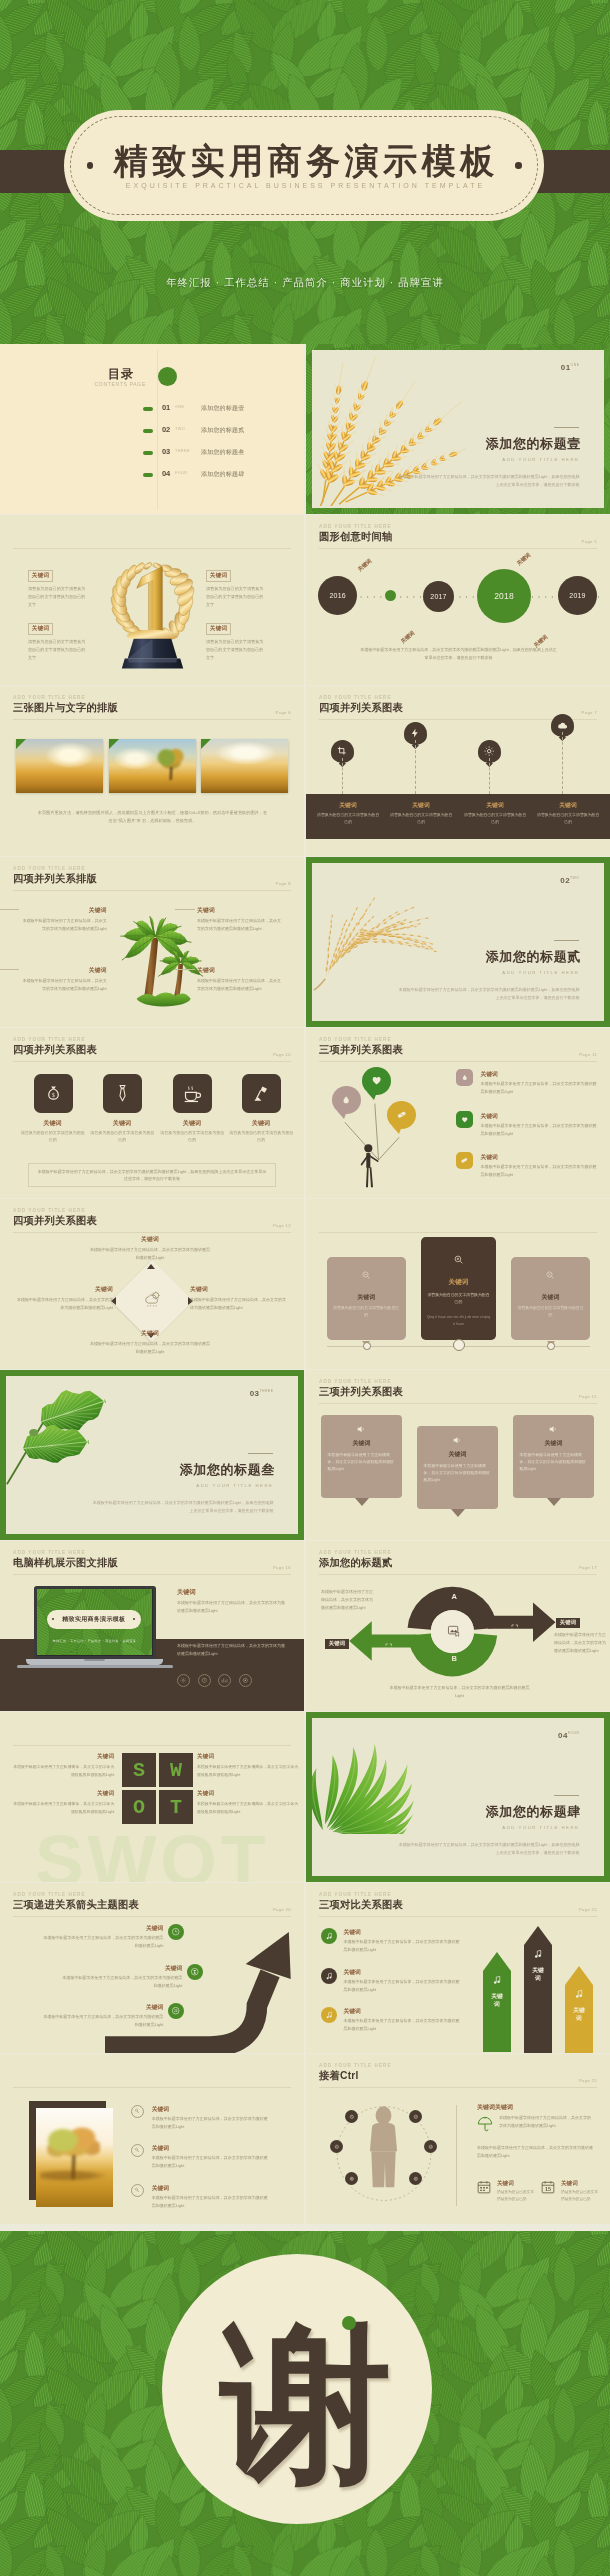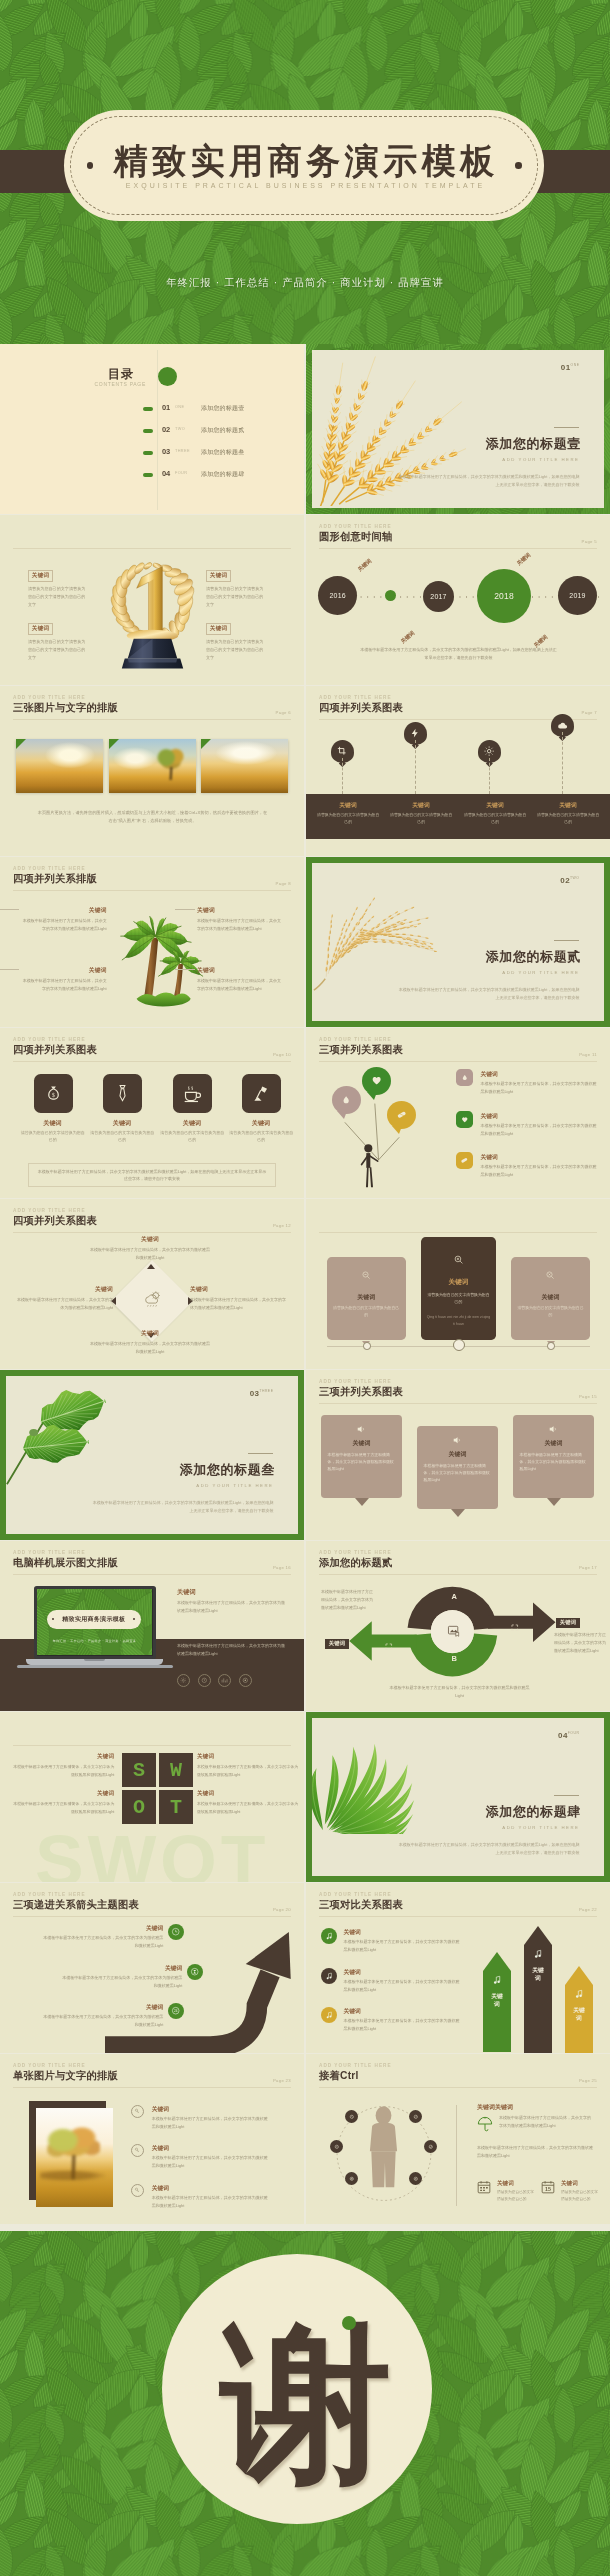--- a/index.html
+++ b/index.html
@@ -1652,25 +1652,20 @@
                 <circle cx="15.5" cy="15.5" r="2.9" fill="#eef3e3"></circle>
               </svg>
             </span>
             <span class="cp-bkw">关键词</span>
           </div>
     </div>
   </div>
 
   <div class="row">
     <div class="sl L">
-      <div class="shead">
-        <div class="eyebrow">ADD YOUR TITLE HERE</div>
-        <div class="stitle">单张图片与文字的排版</div>
-        <div class="spage">Page 23</div>
-      </div>
       <div class="srule"></div>
       <div class="si-shadow"></div>
       <div class="si-photo">
             <b class="si-tree"></b>
             <i class="si-shade"></i>
           </div>
       <div class="si-row" style="top:51px">
         <span class="si-ic">
               <svg viewBox="0 0 24 24" width="6.6" height="6.6">
                 <circle cx="9" cy="8" r="4" fill="none" stroke="#8b8167" stroke-width="1.6"></circle>

